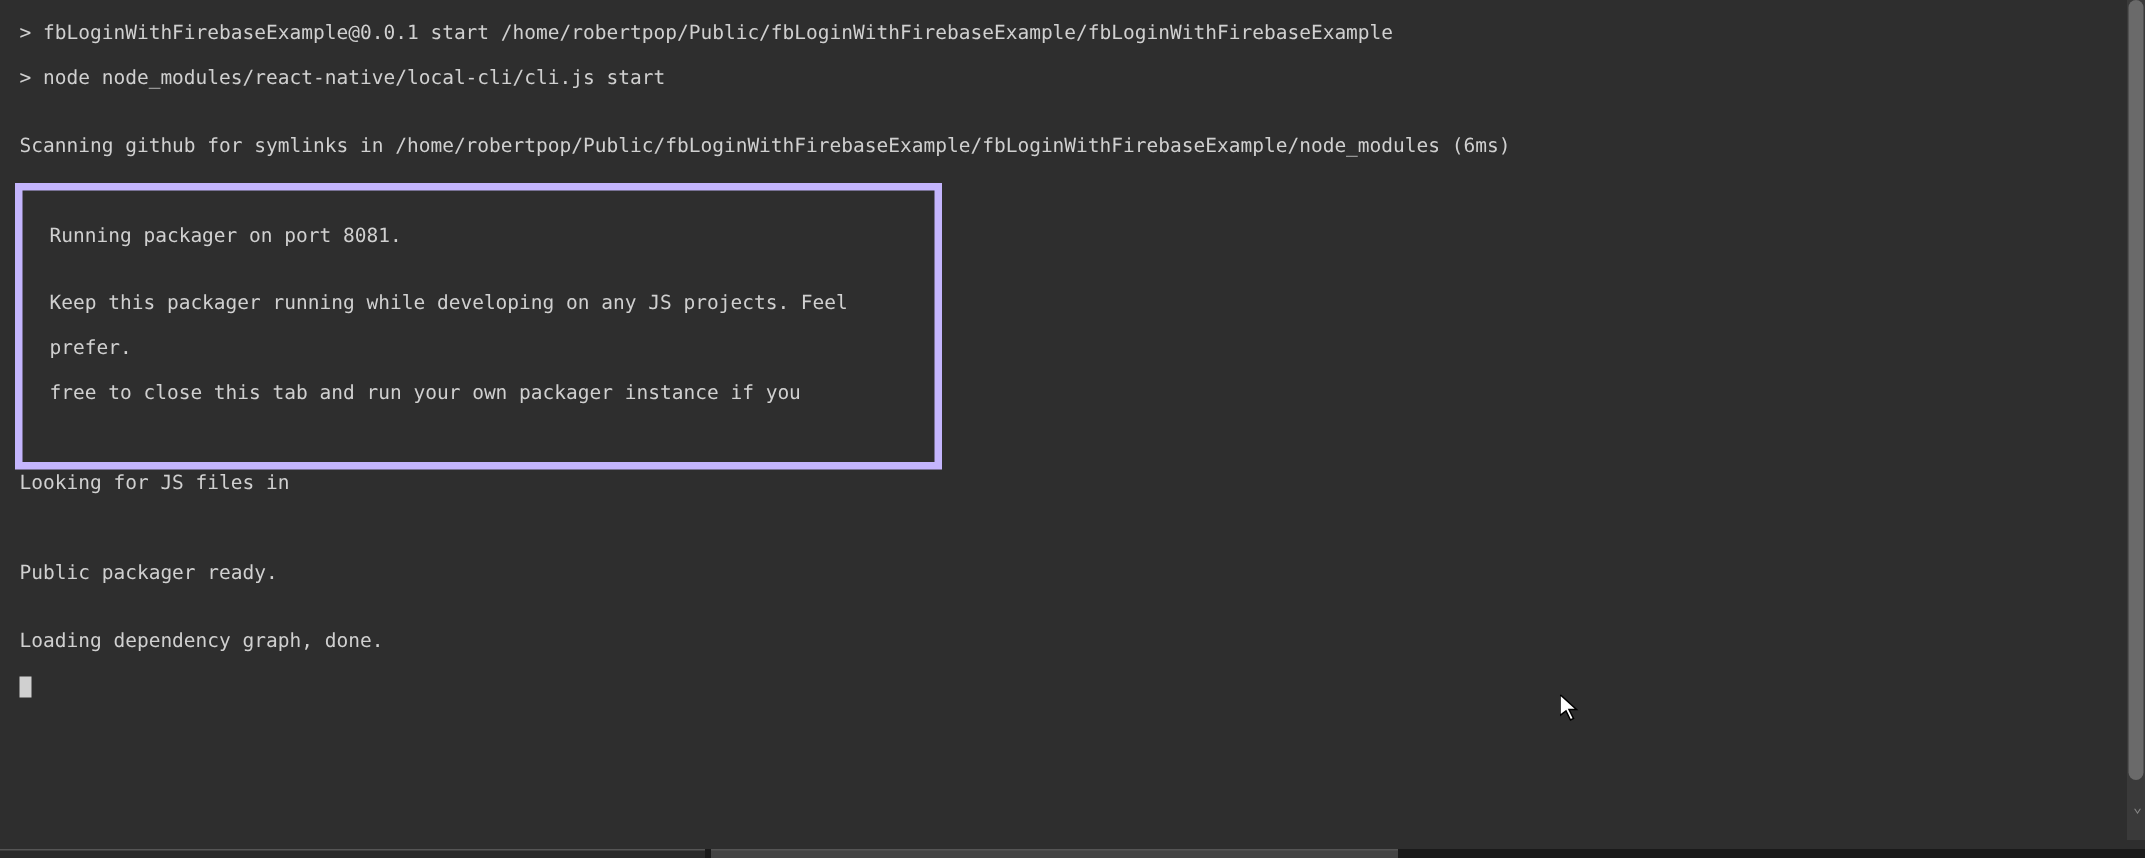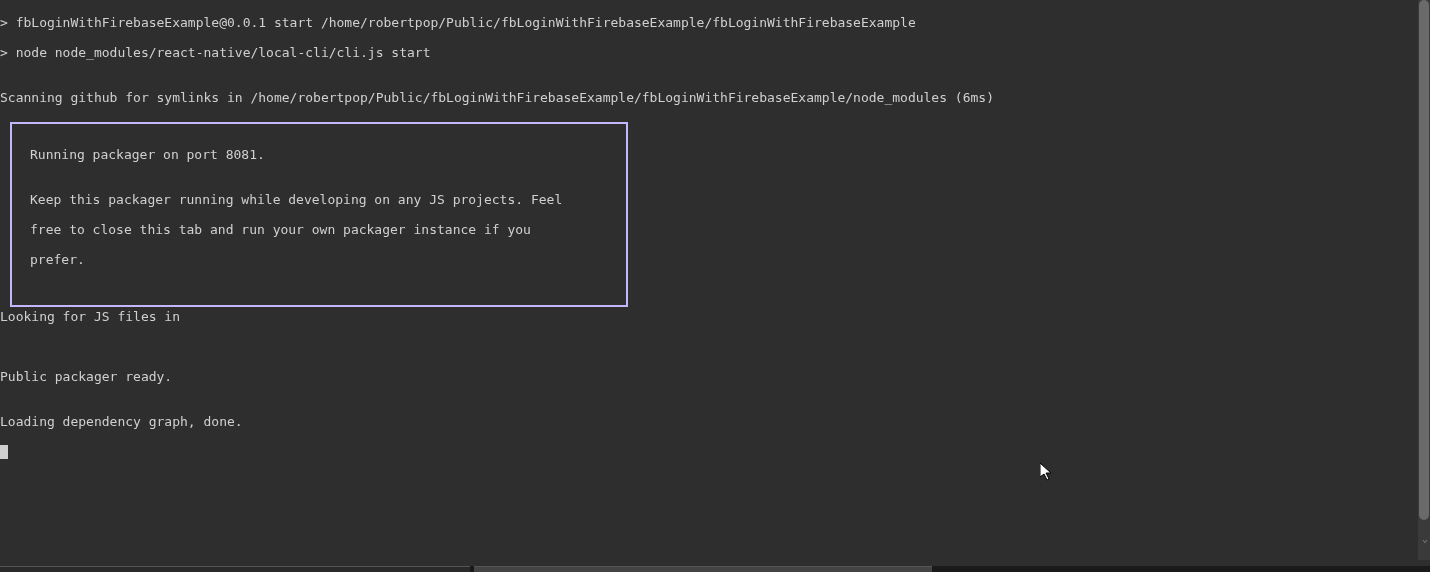--- a/index.html
+++ b/index.html
@@ -20,23 +20,24 @@
   }
   .terminal-area {
     width: 1418px;
     height: 560px;
     overflow: hidden;
     padding: 0;
     white-space: pre;
   }
   .line {
     white-space: pre;
+    padding-left: 13px;
   }
   .boxed {
-    border: 2px solid #c4b5fd;
+    border: 5px solid #c4b5fd;
     display: inline-block;
     padding: 8px 18px;
     margin-left: 10px;
     margin-top: 2px;
     margin-bottom: 2px;
     white-space: pre-wrap;
     width: 618px;
   }
   .box-line {
     white-space: pre-wrap;
@@ -106,22 +107,22 @@
 
 <div class="terminal-area">
 <div class="line">&gt; fbLoginWithFirebaseExample@0.0.1 start /home/robertpop/Public/fbLoginWithFirebaseExample/fbLoginWithFirebaseExample</div>
 <div class="line">&gt; node node_modules/react-native/local-cli/cli.js start</div>
 <div class="line"></div>
 <div class="line">Scanning github for symlinks in /home/robertpop/Public/fbLoginWithFirebaseExample/fbLoginWithFirebaseExample/node_modules (6ms)</div>
 <div class="boxed">
 <div class="box-line">Running packager on port 8081.</div>
 <div class="box-line"></div>
 <div class="box-line">Keep this packager running while developing on any JS projects. Feel</div>
+<div class="box-line">prefer.</div>
 <div class="box-line">free to close this tab and run your own packager instance if you</div>
-<div class="box-line">prefer.</div>
 <div class="box-line"></div>
 </div>
 <div class="line">Looking for JS files in</div>
 <div class="line"></div>
 <div class="line"></div>
 <div class="line">Public packager ready.</div>
 <div class="line"></div>
 <div class="line">Loading dependency graph, done.</div>
 <div class="line"><span class="cursor"></span></div>
 </div>

